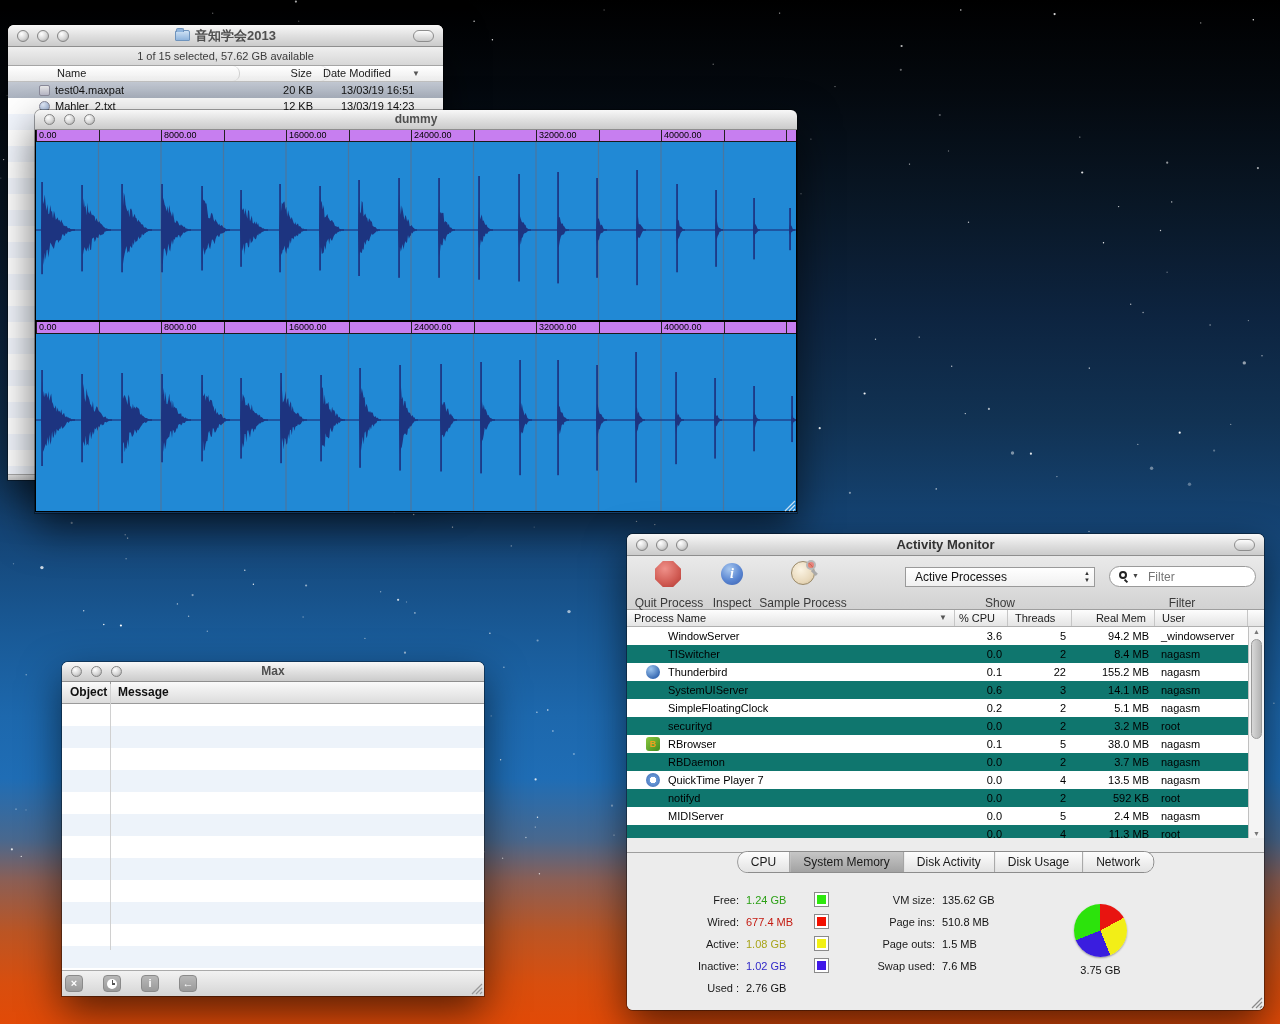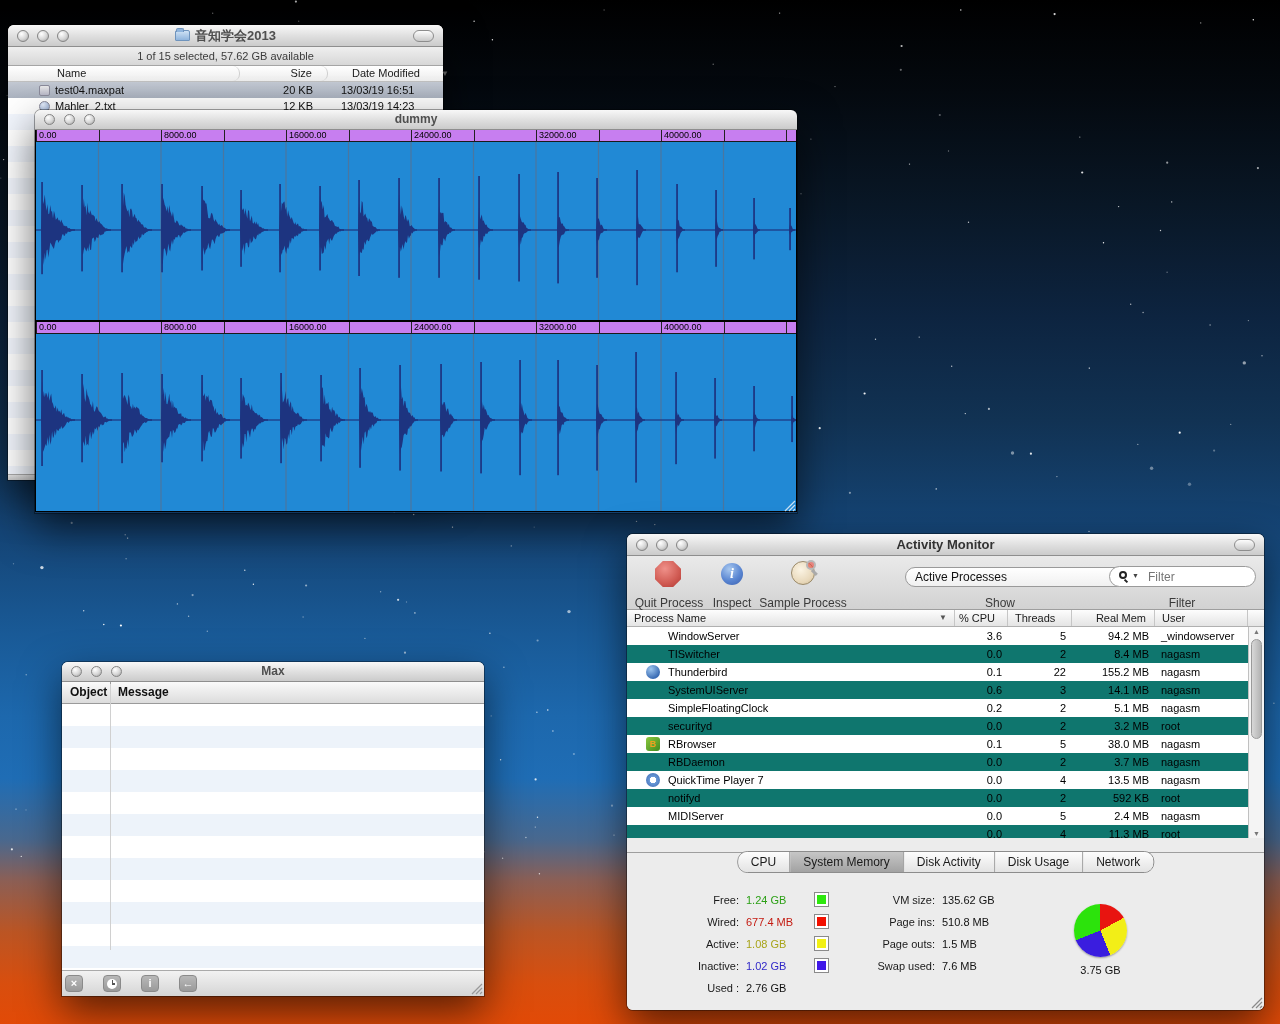--- a/index.html
+++ b/index.html
@@ -28,21 +28,21 @@
 
   
   #finder{left:8px;top:25px;width:435px;height:455px;}
   #finder .statusbar{height:19px;background:linear-gradient(#efefef,#d7d7d7);border-bottom:1px solid #a5a5a5;
     text-align:center;font-size:11px;color:#3c3c3c;line-height:18px;box-sizing:border-box;}
   #finder .fheader{position:relative;height:16px;background:linear-gradient(#ffffff,#ececec);
     border-bottom:1px solid #bfbfbf;box-sizing:border-box;font-size:11px;color:#1a1a1a;}
   #finder .fheader .hc{position:absolute;top:0;height:100%;line-height:15px;box-sizing:border-box;border-radius:7px;}
   #finder .hc.hname{left:0;width:232px;padding-left:49px;border-right:1px solid #cfcfcf;}
   #finder .hc.hsize{left:232px;width:88px;text-align:right;padding-right:15px;border-right:1px solid #cfcfcf;}
-  #finder .hc.hdate{left:332px;width:115px;padding-left:12px;}
+  #finder .hc.hdate{left:303px;width:115px;padding-left:12px;}
   #finder .sortarrow{position:absolute;right:6px;top:0;font-size:8px;color:#555;line-height:15px;}
   #finder .frows{position:relative;height:392px;overflow:hidden;background:#fff;}
   .frow{position:relative;height:16px;font-size:11px;color:#111;line-height:16px;white-space:nowrap;}
   .frow.alt{background:#f2f6fd;}
   .frow.sel{background:linear-gradient(#c2c8d2,#aab2bf);}
   .frow .fname{position:absolute;left:47px;width:180px;overflow:hidden;}
   .frow .fsize{position:absolute;left:232px;width:73px;text-align:right;}
   .frow .fdate{position:absolute;left:333px;}
   .frow .ficon{position:absolute;left:31px;top:2.5px;width:11px;height:11px;border-radius:2px;
     background:linear-gradient(#e8e8e8,#b8b8c8);border:1px solid #8a8a9a;box-sizing:border-box;}
@@ -93,22 +93,22 @@
     clip-path:polygon(30% 0,70% 0,100% 30%,100% 70%,70% 100%,30% 100%,0 70%,0 30%);}
   #inspect-ico{position:absolute;left:94px;top:7px;width:22px;height:22px;border-radius:50%;
     background:radial-gradient(circle at 38% 28%,#a8c8ef,#5a86d2 55%,#3a5fae);
     color:#fff;font-size:14px;font-style:italic;font-weight:bold;font-family:"Liberation Serif",serif;
     text-align:center;line-height:21px;}
   #sample-ico{position:absolute;left:164px;top:5px;width:24px;height:24px;border-radius:50%;
     background:radial-gradient(circle at 40% 35%,#fbf4e4,#e8d8ba 65%,#c8b48e);border:1px solid #9a8a6a;box-sizing:border-box;}
   #sample-ico .lens{position:absolute;right:-2px;top:-2px;width:10px;height:10px;border-radius:50%;
     border:2px solid #b8b8b8;background:rgba(230,80,70,.65);box-sizing:border-box;}
   #sample-ico .handle{position:absolute;right:-4px;top:9px;width:7px;height:2.5px;background:#aaa;transform:rotate(45deg);}
-  #show-popup{position:absolute;left:278px;top:11px;width:222px;height:20px;background:linear-gradient(#ffffff,#f0f0f0);
-    border:1px solid #9a9a9a;border-radius:10px;box-sizing:border-box;font-size:12px;color:#111;}
+  #show-popup{position:absolute;left:278px;top:11px;width:190px;height:20px;background:linear-gradient(#ffffff,#f0f0f0);
+    border:1px solid #9a9a9a;border-radius:0;box-sizing:border-box;font-size:12px;color:#111;}
   #show-popup .pv{position:absolute;left:9px;line-height:18px;}
   #show-popup .updown{position:absolute;right:4px;top:2px;font-size:6px;line-height:7px;color:#333;text-align:center;}
   #filter-field{position:absolute;left:482px;top:10px;width:147px;height:21px;background:#fff;
     border:1px solid #9a9a9a;border-radius:11px;box-sizing:border-box;}
   #filter-field input{position:absolute;left:36px;top:2px;width:100px;border:none;outline:none;
     font-size:12px;color:#333;background:transparent;font-family:"Liberation Sans",sans-serif;}
   .maglens{position:absolute;left:9px;top:4px;width:8px;height:8px;border:2px solid #222;border-radius:50%;box-sizing:border-box;}
   .maglens:after{content:"";position:absolute;left:4px;top:6px;width:2px;height:4px;background:#222;transform:rotate(-45deg);}
   #filter-field .mdrop{position:absolute;left:22px;top:5px;font-size:7px;color:#444;}
 

